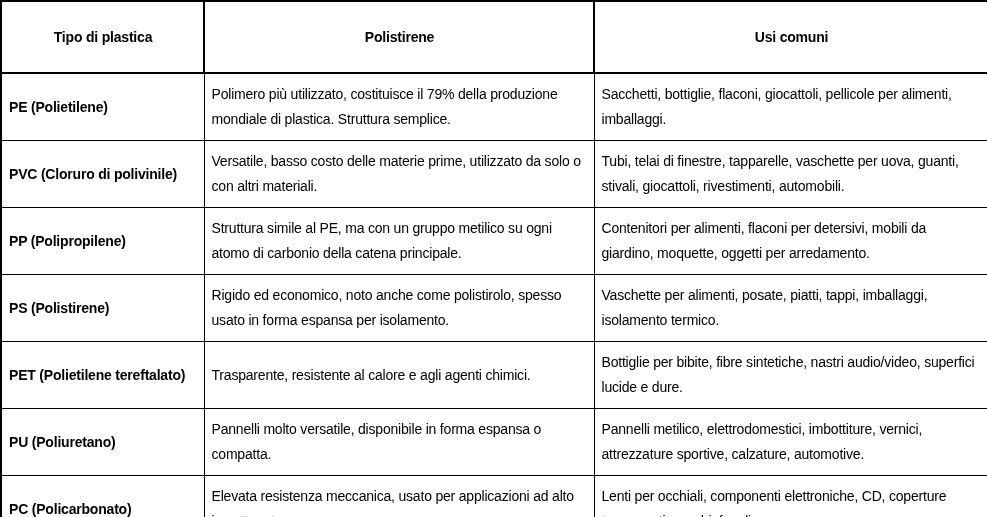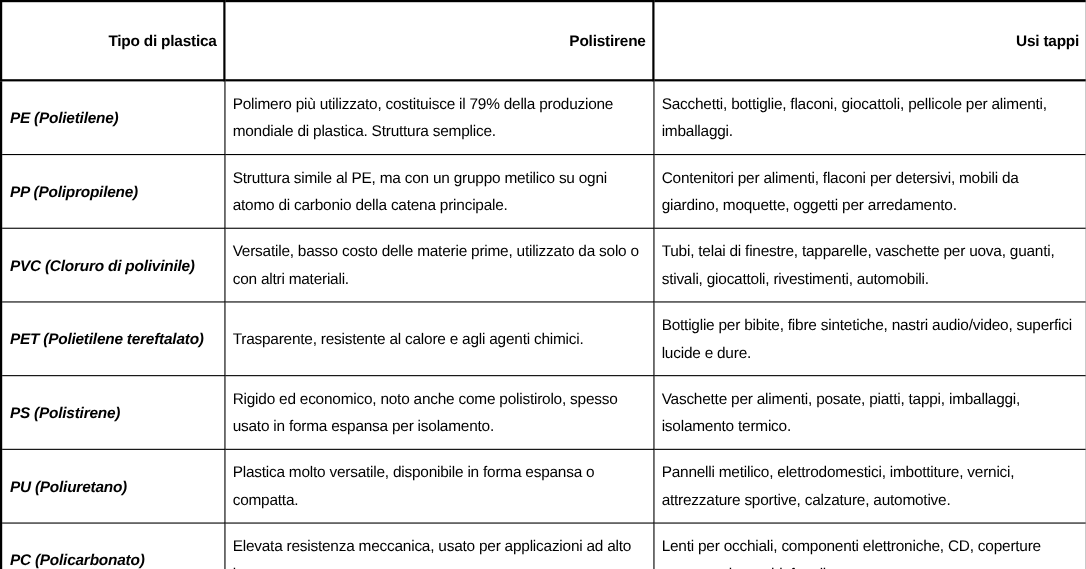--- a/index.html
+++ b/index.html
@@ -23,77 +23,76 @@
     border: 1px solid #000000;
     vertical-align: middle;
     padding: 4px 6px 4px 7px;
     font-size: 14px;
     line-height: 25px;
     letter-spacing: -0.2px;
     overflow: hidden;
   }
   .doc-table th {
     font-weight: bold;
-    text-align: right;
+    text-align: center;
     height: 62px;
   }
   .doc-table td {
     text-align: left;
     height: 58px;
   }
   .doc-table td.tipo {
     font-weight: bold;
-    font-style: italic;
   }
 </style>
 </head>
 <body>
 
 <table class="doc-table">
   <colgroup>
     <col style="width:203px">
     <col style="width:390px">
     <col style="width:394px">
   </colgroup>
   <thead>
     <tr>
       <th>Tipo di plastica</th>
       <th>Polistirene</th>
-      <th>Usi tappi</th>
+      <th>Usi comuni</th>
     </tr>
   </thead>
   <tbody>
     <tr>
       <td class="tipo">PE (Polietilene)</td>
       <td>Polimero più utilizzato, costituisce il 79% della produzione mondiale di plastica. Struttura semplice.</td>
       <td>Sacchetti, bottiglie, flaconi, giocattoli, pellicole per alimenti, imballaggi.</td>
     </tr>
     <tr>
+      <td class="tipo">PVC (Cloruro di polivinile)</td>
+      <td>Versatile, basso costo delle materie prime, utilizzato da solo o con altri materiali.</td>
+      <td>Tubi, telai di finestre, tapparelle, vaschette per uova, guanti, stivali, giocattoli, rivestimenti, automobili.</td>
+    </tr>
+    <tr>
       <td class="tipo">PP (Polipropilene)</td>
       <td>Struttura simile al PE, ma con un gruppo metilico su ogni atomo di carbonio della catena principale.</td>
       <td>Contenitori per alimenti, flaconi per detersivi, mobili da giardino, moquette, oggetti per arredamento.</td>
     </tr>
     <tr>
-      <td class="tipo">PVC (Cloruro di polivinile)</td>
-      <td>Versatile, basso costo delle materie prime, utilizzato da solo o con altri materiali.</td>
-      <td>Tubi, telai di finestre, tapparelle, vaschette per uova, guanti, stivali, giocattoli, rivestimenti, automobili.</td>
+      <td class="tipo">PS (Polistirene)</td>
+      <td>Rigido ed economico, noto anche come polistirolo, spesso usato in forma espansa per isolamento.</td>
+      <td>Vaschette per alimenti, posate, piatti, tappi, imballaggi, isolamento termico.</td>
     </tr>
     <tr>
       <td class="tipo">PET (Polietilene tereftalato)</td>
       <td>Trasparente, resistente al calore e agli agenti chimici.</td>
       <td>Bottiglie per bibite, fibre sintetiche, nastri audio/video, superfici lucide e dure.</td>
     </tr>
     <tr>
-      <td class="tipo">PS (Polistirene)</td>
-      <td>Rigido ed economico, noto anche come polistirolo, spesso usato in forma espansa per isolamento.</td>
-      <td>Vaschette per alimenti, posate, piatti, tappi, imballaggi, isolamento termico.</td>
-    </tr>
-    <tr>
       <td class="tipo">PU (Poliuretano)</td>
-      <td>Plastica molto versatile, disponibile in forma espansa o compatta.</td>
+      <td>Pannelli molto versatile, disponibile in forma espansa o compatta.</td>
       <td>Pannelli metilico, elettrodomestici, imbottiture, vernici, attrezzature sportive, calzature, automotive.</td>
     </tr>
     <tr>
       <td class="tipo">PC (Policarbonato)</td>
       <td>Elevata resistenza meccanica, usato per applicazioni ad alto impatto e trasparenza.</td>
       <td>Lenti per occhiali, componenti elettroniche, CD, coperture trasparenti, caschi, fanali.</td>
     </tr>
   </tbody>
 </table>
 

